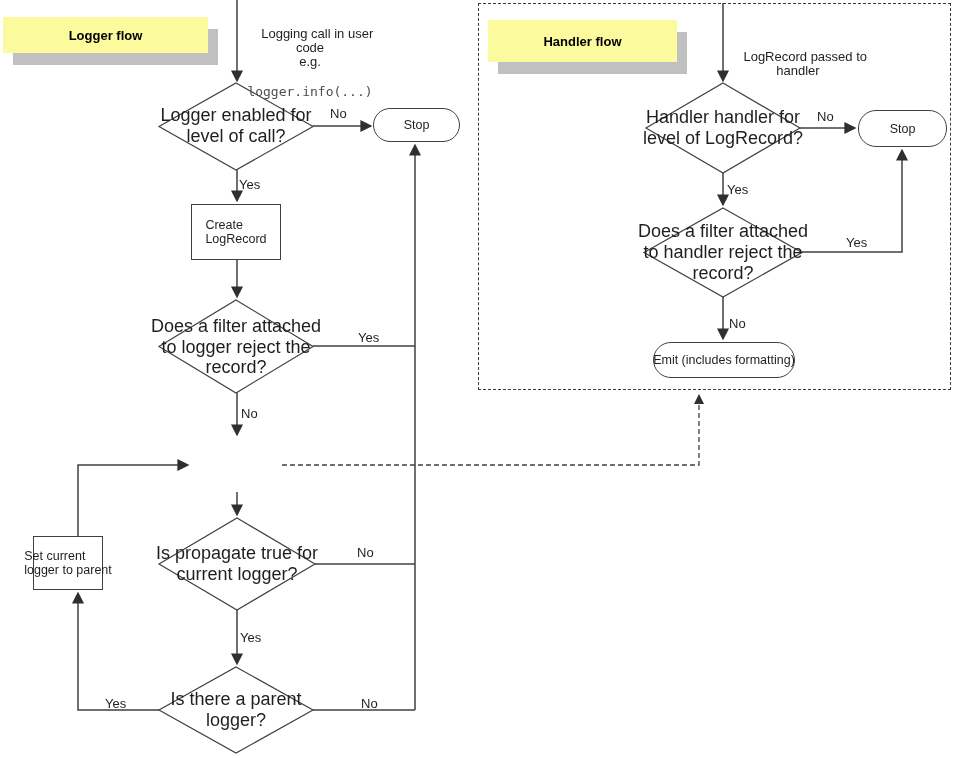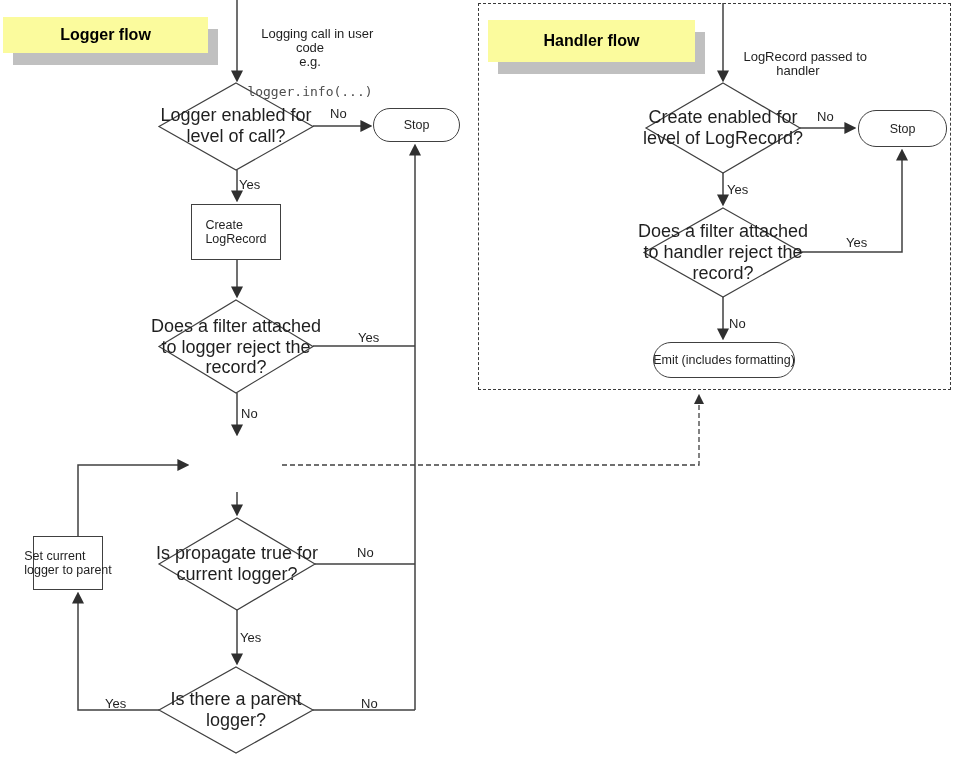--- a/index.html
+++ b/index.html
@@ -25,21 +25,21 @@
   }
   .terminator{
     position:absolute; box-sizing:border-box; background:#ffffff; border:1.2px solid var(--line);
     display:flex; align-items:center; justify-content:center; text-align:center;
     font-size:12.5px; white-space:pre;
   }
   .edge-label{position:absolute; font-size:13px; color:var(--text); white-space:pre;}
   .sticky{
     position:absolute; background:var(--sticky); box-shadow:10px 12px 0 var(--shadow);
     display:flex; align-items:center; justify-content:center;
-    font-size:16px; font-weight:bold; color:#000;
+    font-size:13px; font-weight:bold; color:#000;
   }
   .dashed-box{
     position:absolute; box-sizing:border-box; border:1.4px dashed #3a3a3a; background:transparent;
   }
   .annotation{
     position:absolute; text-align:center; font-size:13px; line-height:14px; white-space:pre; color:var(--text);
   }
   .annotation .code{
     font-family:"DejaVu Sans Mono","Liberation Mono",monospace; font-size:13px; line-height:17px; color:var(--code);
   }
@@ -83,21 +83,21 @@
     <polygon points="236,667 313,710 236,753 159,710"></polygon>
     <polygon points="723,83 800,128 723,173 646,128"></polygon>
     <polygon points="723,208 802,252.5 723,297 644,252.5"></polygon>
   </svg>
 
   <div class="dashed-box" style="left:478px;top:3px;width:473px;height:387px;"></div>
 
   <div class="sticky" style="left:3px;top:17px;width:205px;height:36px;">
     <span>Logger flow</span>
   </div>
-  <div class="sticky" style="left:488px;top:20px;width:207px;height:42px;">
+  <div class="sticky" style="left:488px;top:20px;width:189px;height:42px;">
     <span>Handler flow</span>
   </div>
 
   <div class="annotation" style="left:230px;top:13px;width:160px;">
     <span>Logging call in user
 code
 e.g.</span>
     <div class="code">logger.info(...)</div>
   </div>
   <div class="annotation" style="left:723px;top:36px;width:150px;">
@@ -126,21 +126,21 @@
 
   <div class="node-label" style="left:156px;top:98px;width:160px;height:56px;">Logger enabled for
 level of call?</div>
   <div class="node-label" style="left:151px;top:318px;width:170px;height:58px;">Does a filter attached
 to logger reject the
 record?</div>
   <div class="node-label" style="left:152px;top:536px;width:170px;height:56px;">Is propagate true for
 current logger?</div>
   <div class="node-label" style="left:156px;top:682px;width:160px;height:56px;">Is there a parent
 logger?</div>
-  <div class="node-label" style="left:643px;top:100px;width:160px;height:56px;">Create enabled for
+  <div class="node-label" style="left:643px;top:100px;width:160px;height:56px;">Handler handler for
 level of LogRecord?</div>
   <div class="node-label" style="left:638px;top:224px;width:170px;height:57px;">Does a filter attached
 to handler reject the
 record?</div>
 
   <span class="edge-label" style="left:330px;top:106px;">No</span>
   <span class="edge-label" style="left:239px;top:177px;">Yes</span>
   <span class="edge-label" style="left:358px;top:330px;">Yes</span>
   <span class="edge-label" style="left:241px;top:406px;">No</span>
   <span class="edge-label" style="left:357px;top:545px;">No</span>

